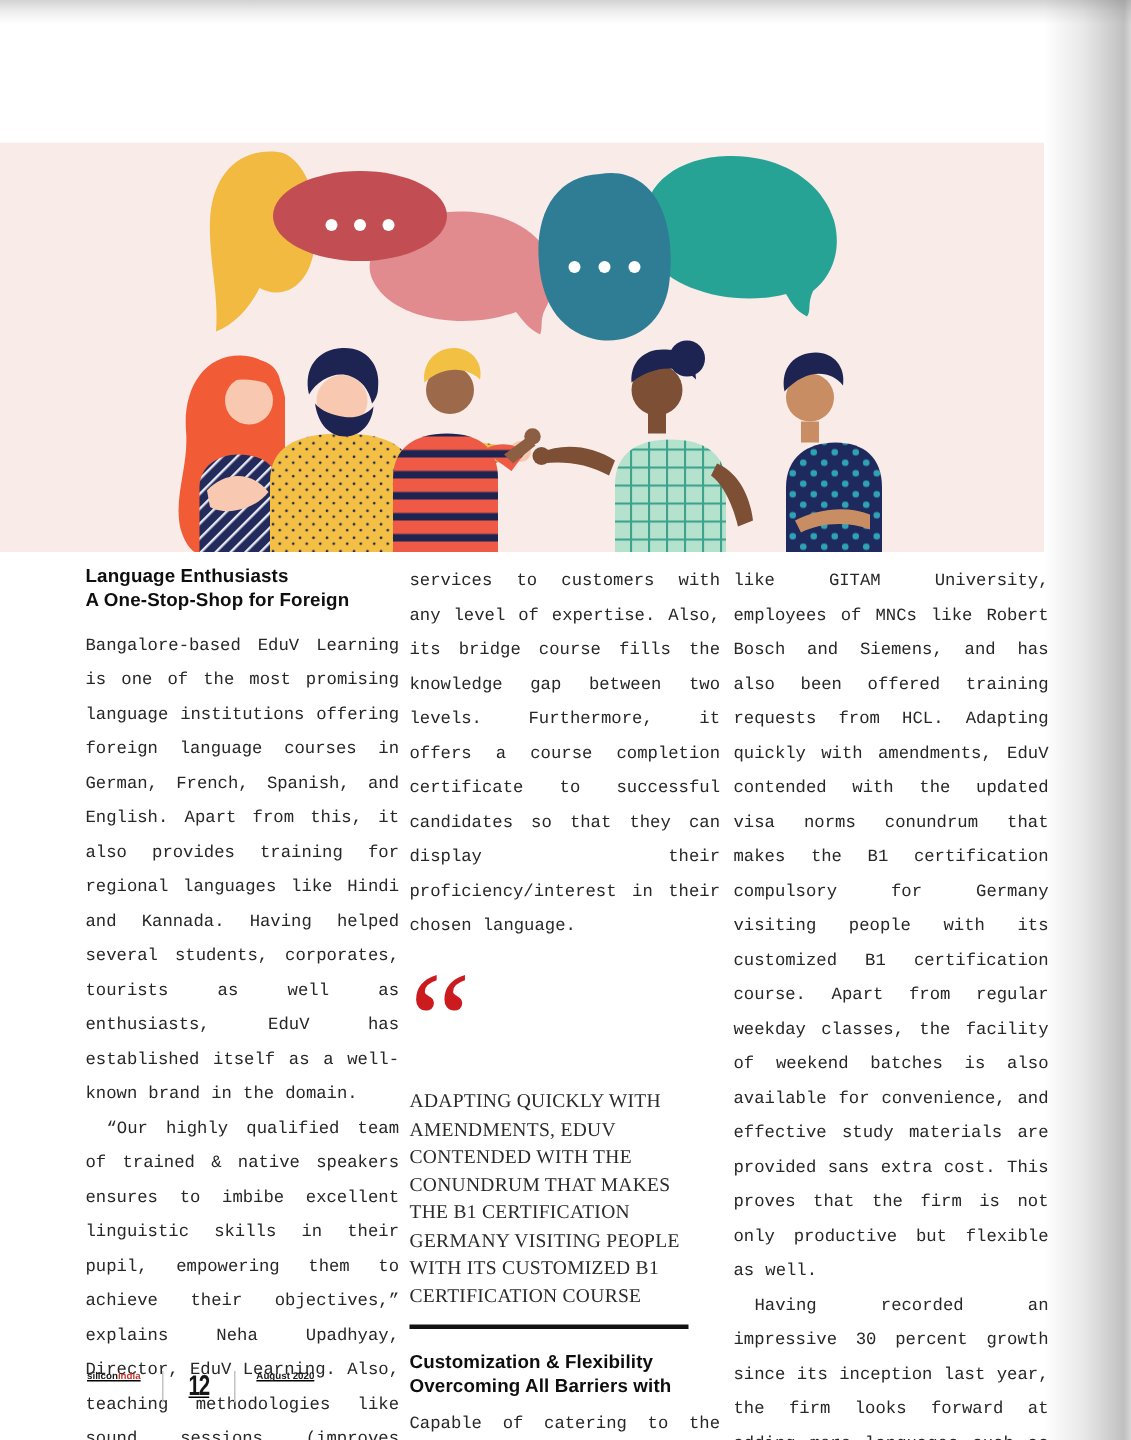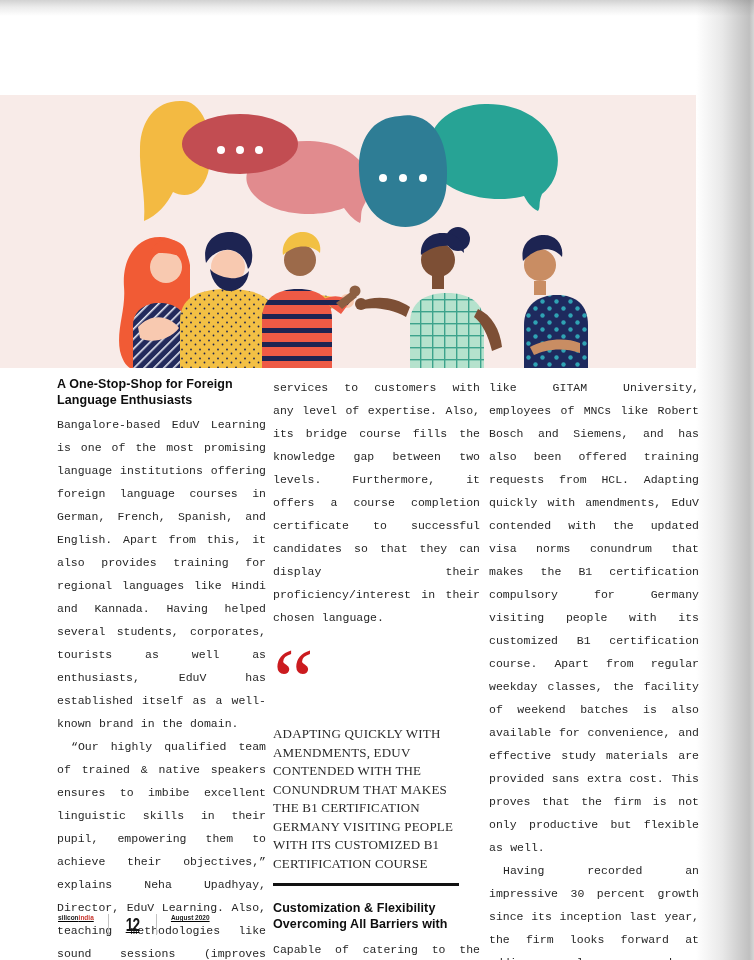--- a/index.html
+++ b/index.html
@@ -14,21 +14,21 @@
   .col{position:absolute;top:376px;color:#272727;}
   .col1{left:57px;width:209px;}
   .col2{left:273px;width:207px;}
   .col3{left:489px;width:210px;}
 
   .heading{font-family:"Liberation Sans", sans-serif;font-weight:bold;color:#0e0e0e;
        font-size:12.5px;line-height:16px;letter-spacing:0.1px;}
   .heading div{white-space:nowrap;}
   .body{font-size:11.5px;line-height:23px;text-align:justify;word-spacing:0.5px;margin:0;font-family:Liberation Mono, monospace;}
   .body.indent{text-indent:14px;}
-  .col1 .body.first{margin-top:5px;}
+  .col1 .body.first{margin-top:11px;}
 
   .quote-mark{font-family:"Liberation Serif", serif;color:#cb1b1f;font-size:92px;line-height:0.60;
        height:58px;margin-top:24px;overflow:visible;}
   .pullquote{margin-top:14px;color:#2a2a2a;font-size:13px;line-height:18.5px;letter-spacing:0.2px;}
   .pullquote div{white-space:nowrap;}
   .quote-rule{margin-top:10px;width:186px;height:2.5px;background:#111;border:0;}
   .col2 .heading{margin-top:14px;}
   .col2 .body.after-h{margin-top:6px;}
 
   .endmark{display:inline-block;width:4px;height:4px;border:2.5px solid #c1272d;background:#ffffff;
@@ -139,22 +139,22 @@
     <rect x="534" y="186" width="12" height="14" fill="#c98d63"></rect>
     <path d="M524 273 L524 230 C524 210 538 200 557 200 C576 200 588 210 588 230 L588 273 Z" fill="url(#pPolka)"></path>
     <path d="M530 252 C545 244 565 242 580 248 L580 258 C564 252 546 254 534 260 Z" fill="#c98d63"></path>
     <circle cx="540" cy="170" r="16" fill="#c98d63"></circle>
     <path d="M523 166 C520 150 530 140 544 140 C556 140 564 150 562 162 C554 152 538 150 523 166 Z" fill="#1d2452"></path>
   </g>
 </svg>
 
 <div class="col col1">
   <div class="heading">
+    <div>Language Enthusiasts</div>
     <div>A One-Stop-Shop for Foreign</div>
-    <div>Language Enthusiasts</div>
   </div>
   <p class="body first">Bangalore-based EduV Learning is one of the most promising language institutions offering foreign language courses in German, French, Spanish, and English. Apart from this, it also provides training for regional languages like Hindi and Kannada. Having helped several students, corporates, tourists as well as enthusiasts, EduV has established itself as a well-known brand in the domain.</p>
   <p class="body indent">“Our highly qualified team of trained &amp; native speakers ensures to imbibe excellent linguistic skills in their pupil, empowering them to achieve their objectives,” explains Neha Upadhyay, Director, EduV Learning. Also, teaching methodologies like sound sessions (improves verbal communication) and practical scenarios such as visit to marketplace takes enthusiasm to the next level. Although not an accredited institution, EduV follows the German Goethe curriculum in its German classes. Segregating its courses into six grades, namely A1, A2, B1, B2, C1 and C2, it provides</p>
 </div>
 
 <div class="col col2">
   <p class="body">services to customers with any level of expertise. Also, its bridge course fills the knowledge gap between two levels. Furthermore, it offers a course completion certificate to successful candidates so that they can display their proficiency/interest in their chosen language.</p>
   <div class="quote-mark">“</div>
   <div class="pullquote">
     <div>ADAPTING QUICKLY WITH</div>

